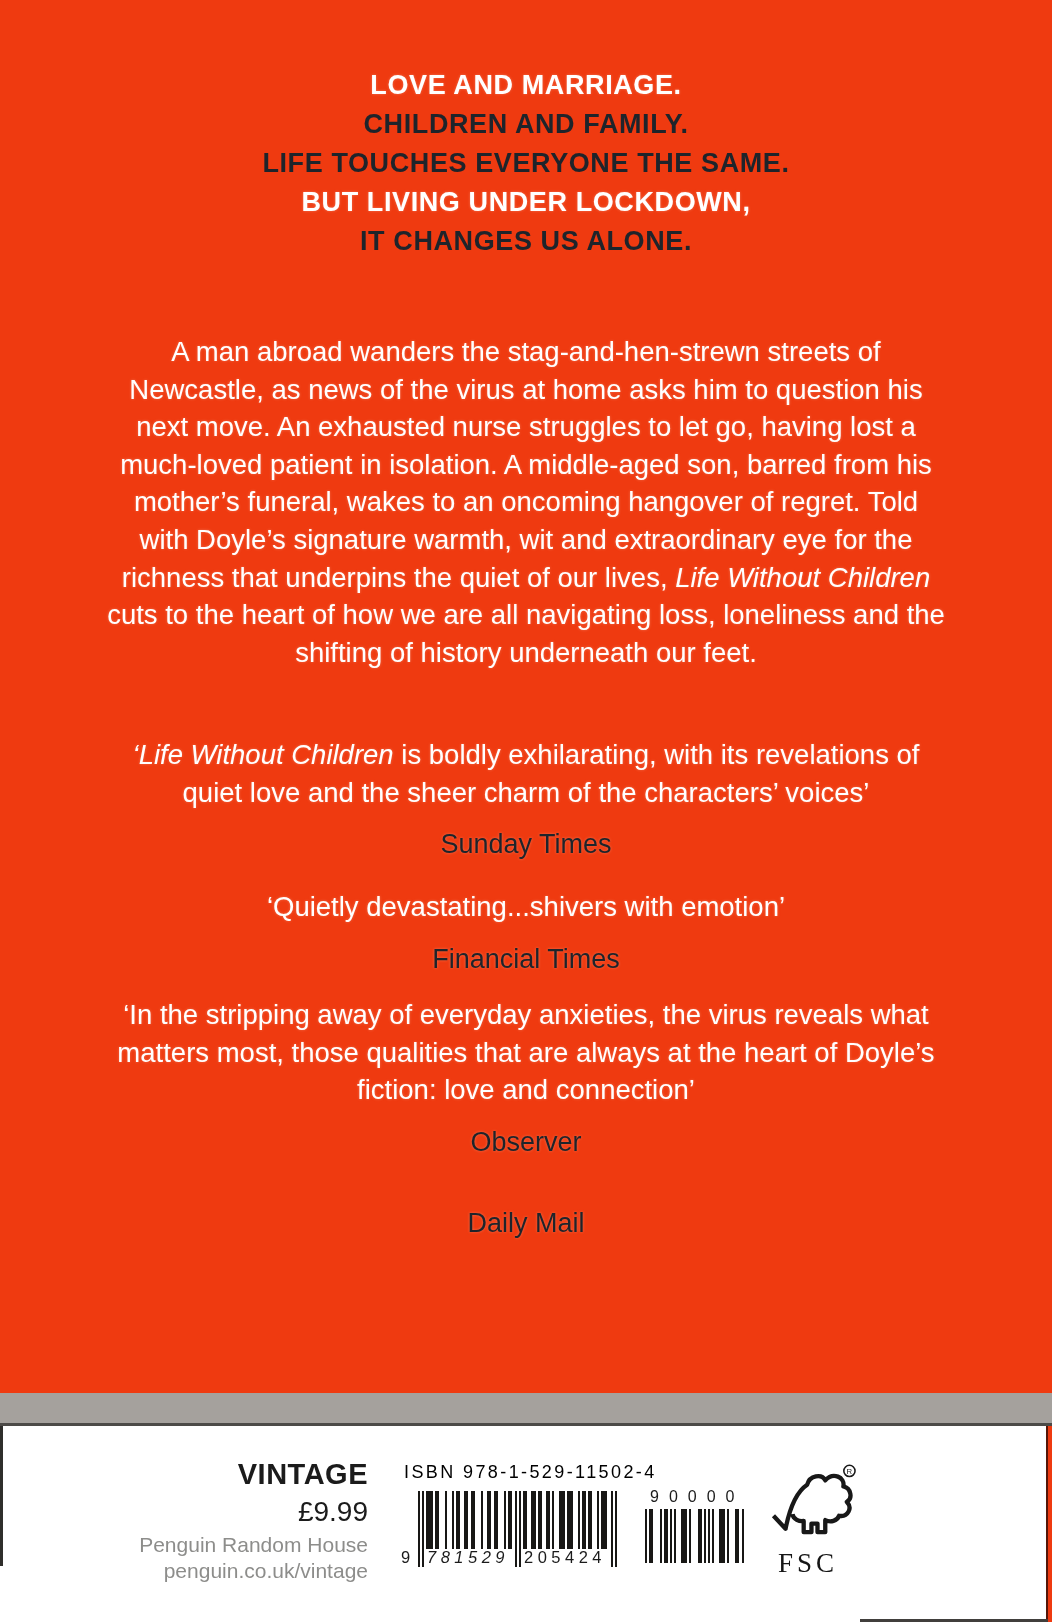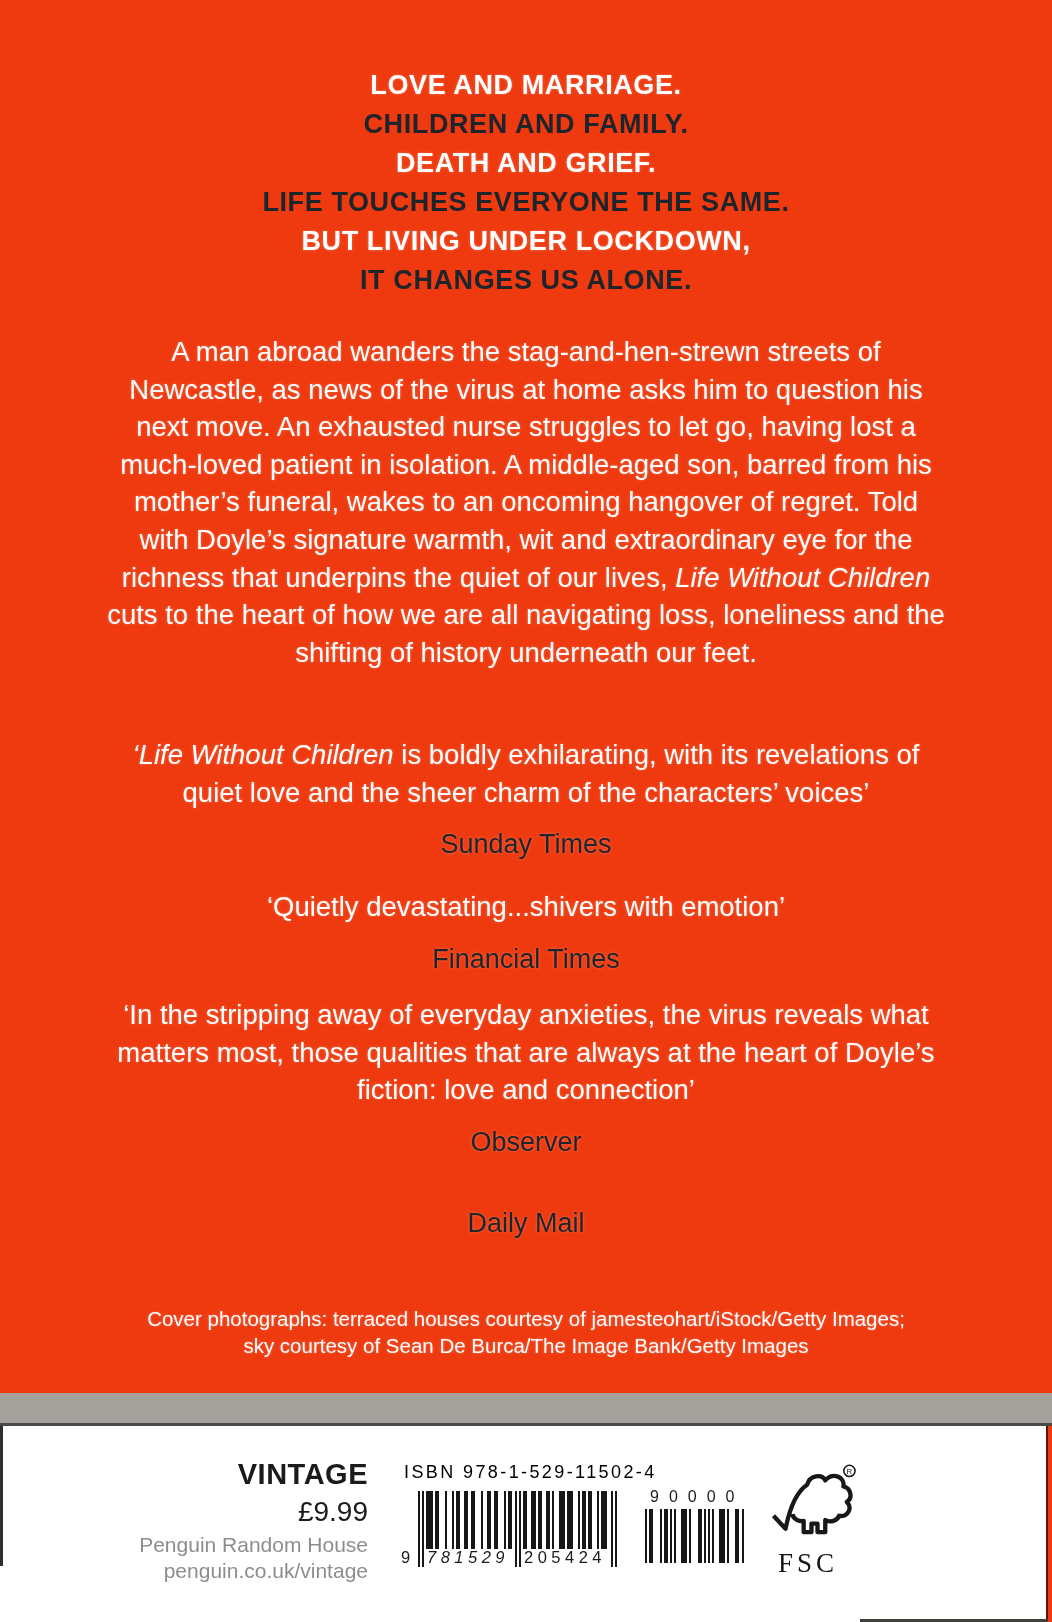--- a/index.html
+++ b/index.html
@@ -56,21 +56,20 @@
 </head>
 <body>
 
 <div class="page">
 
   <section class="cover">
 
     <div class="tagline">
       <div class="white wtxt">LOVE AND MARRIAGE.</div>
       <div class="dark">CHILDREN AND FAMILY.</div>
-      <div class="white wtxt">DEATH AND GRIEF.</div>
       <div class="dark">LIFE TOUCHES EVERYONE THE SAME.</div>
       <div class="white wtxt">BUT LIVING UNDER LOCKDOWN,</div>
       <div class="dark">IT CHANGES US ALONE.</div>
     </div>
 
     <p class="synopsis wtxt">
       <span>A man abroad wanders the stag-and-hen-strewn streets of Newcastle, as news of the virus at home asks him to question his next move. An exhausted nurse struggles to let go, having lost a much-loved patient in isolation. A middle-aged son, barred from his mother’s funeral, wakes to an oncoming hangover of regret. Told with Doyle’s signature warmth, wit and extraordinary eye for the richness that underpins the quiet of our lives, </span><i>Life Without Children</i><span> cuts to the heart of how we are all navigating loss, loneliness and the shifting of history underneath our feet.</span>
     </p>
 
     <figure class="quote q1 wtxt">
@@ -85,24 +84,20 @@
 
     <figure class="quote q3 wtxt">
       <blockquote><span>‘In the stripping away of everyday anxieties, the virus reveals what matters most, those qualities that are always at the heart of Doyle’s fiction: love and connection’</span></blockquote>
       <figcaption class="attr">Observer</figcaption>
     </figure>
 
     <figure class="quote q4 wtxt">
       <figcaption class="attr">Daily Mail</figcaption>
     </figure>
 
-    <div class="credits wtxt">
-      <div>Cover photographs: terraced houses courtesy of jamesteohart/iStock/Getty Images;</div>
-      <div>sky courtesy of Sean De Burca/The Image Bank/Getty Images</div>
-    </div>
 
   </section>
 
   <div class="greyband"></div>
 
   <section class="footer">
 
     <div class="imprint">
       <div class="imprint-name">VINTAGE</div>
       <div class="imprint-price">£9.99</div>

